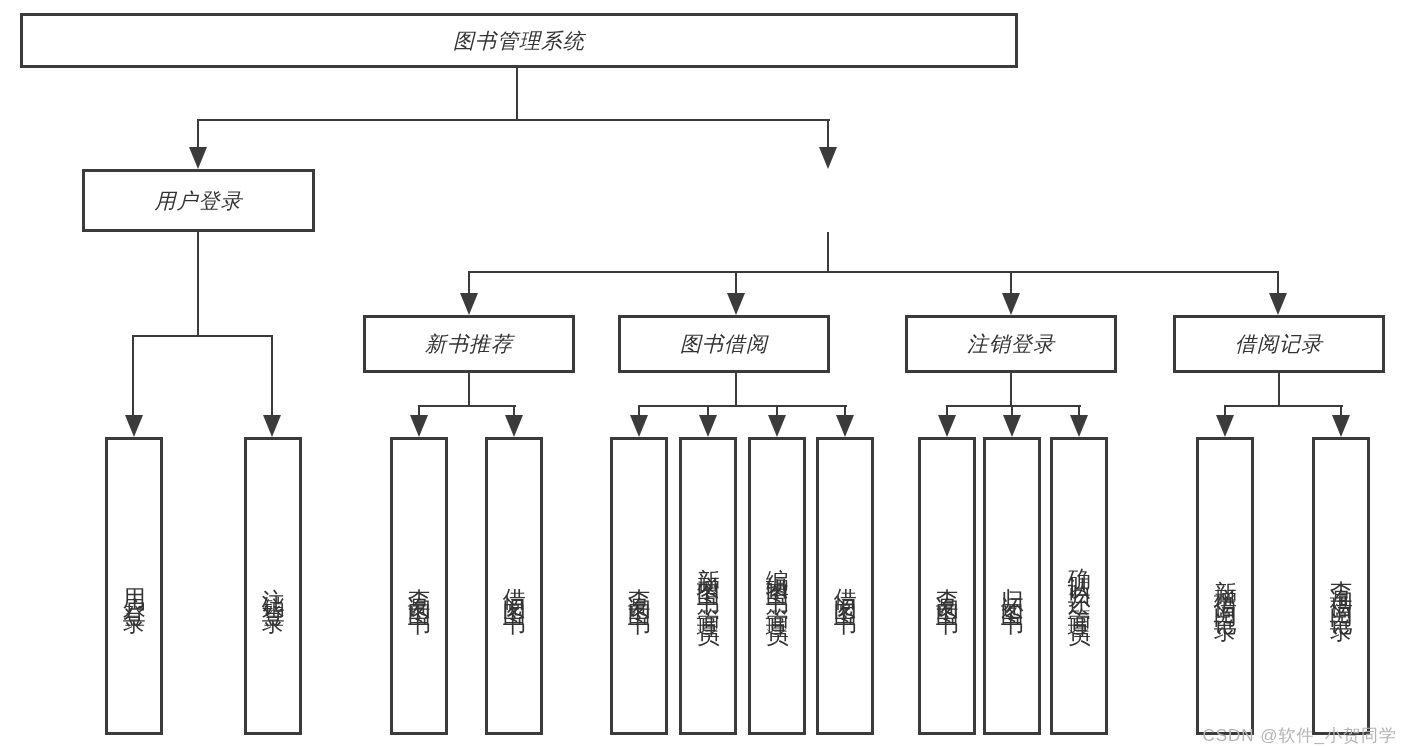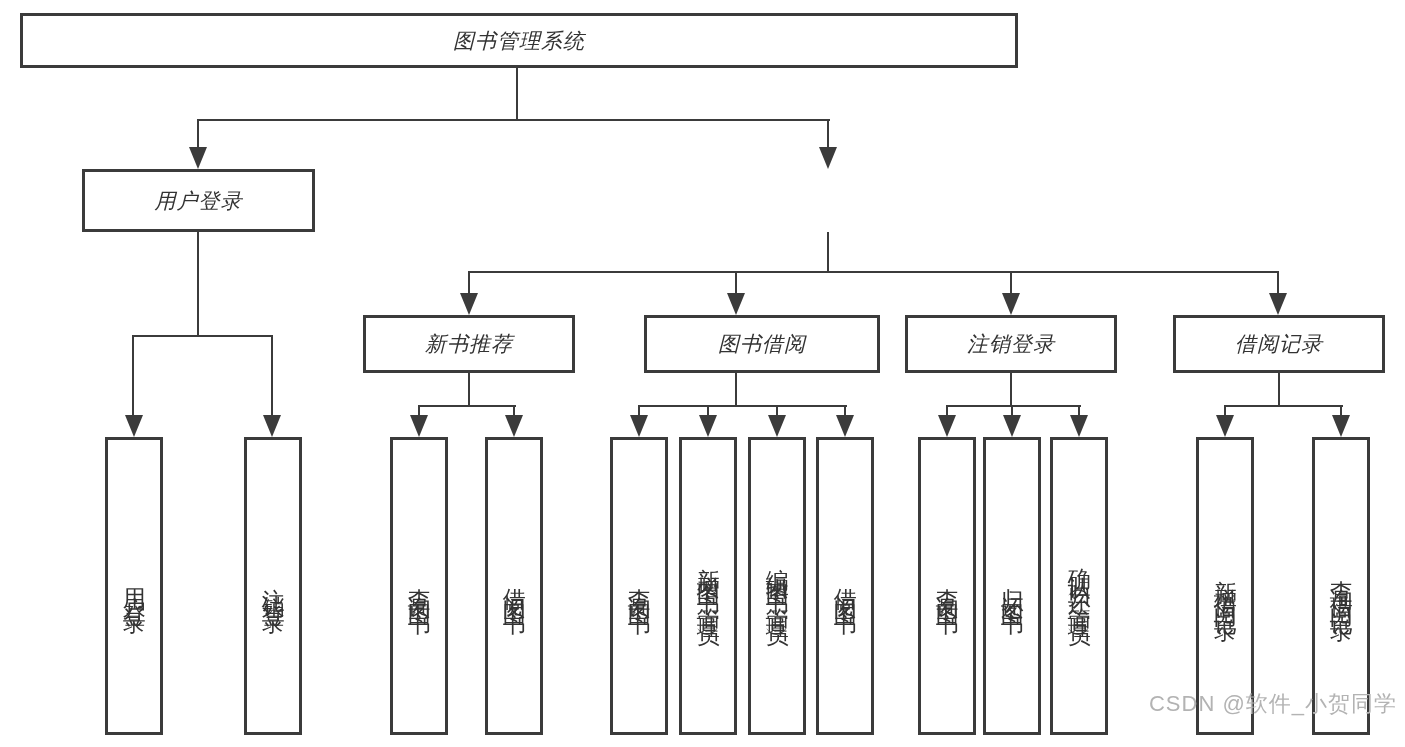--- a/index.html
+++ b/index.html
@@ -47,22 +47,22 @@
   .arr{
     position:absolute;
     width:0;height:0;
     border-left:9px solid transparent;
     border-right:9px solid transparent;
     border-top:22px solid var(--line);
   }
   .watermark{
     position:absolute;
     right:8px;
-    bottom:28px;
-    font-size:22px;
+    bottom:0;
+    font-size:17px;
     color:var(--wm);
     letter-spacing:1px;
     white-space:nowrap;
   }
 </style>
 </head>
 <body>
 
 <div id="canvas">
 
@@ -95,21 +95,21 @@
   <div class="ln" style="left:1010px;top:271px;width:2px;height:24px"></div>
   <div class="ln" style="left:1277px;top:271px;width:2px;height:24px"></div>
   <div class="arr" style="left:460px;top:293px"></div>
   <div class="arr" style="left:727px;top:293px"></div>
   <div class="arr" style="left:1002px;top:293px"></div>
   <div class="arr" style="left:1269px;top:293px"></div>
 
   <div class="box h" style="left:363px;top:315px;width:212px;height:58px">
     <span>新书推荐</span>
   </div>
-  <div class="box h" style="left:644px;top:315px;width:236px;height:58px">
+  <div class="box h" style="left:618px;top:315px;width:212px;height:58px">
     <span>图书借阅</span>
   </div>
   <div class="box h" style="left:905px;top:315px;width:212px;height:58px">
     <span>注销登录</span>
   </div>
   <div class="box h" style="left:1173px;top:315px;width:212px;height:58px">
     <span>借阅记录</span>
   </div>
 
   <div class="ln" style="left:468px;top:373px;width:2px;height:34px"></div>

